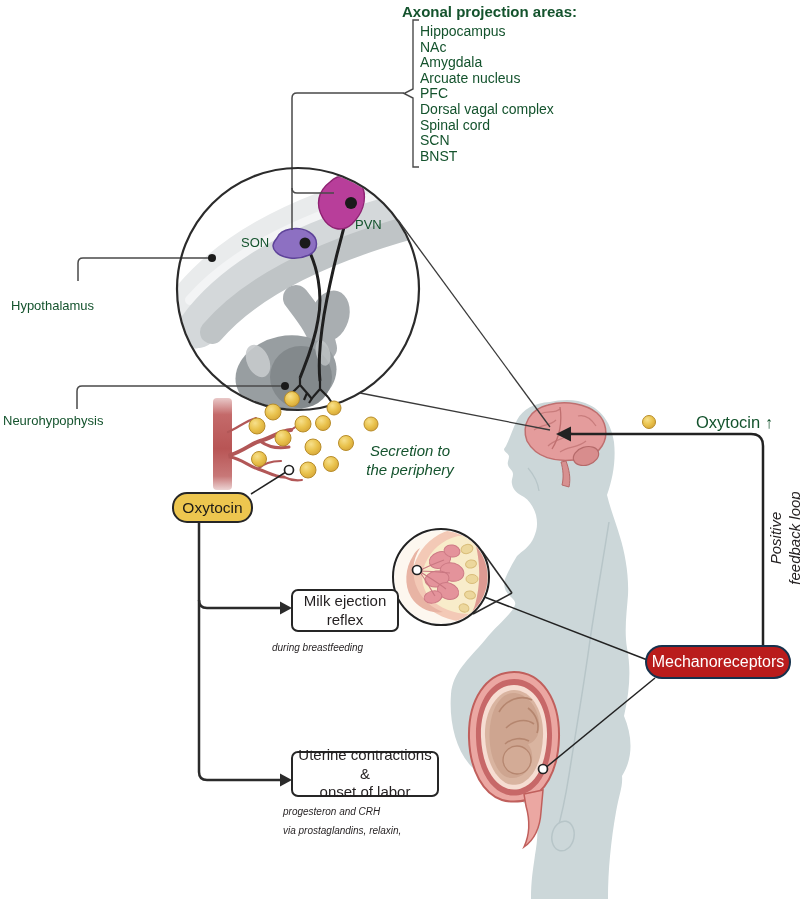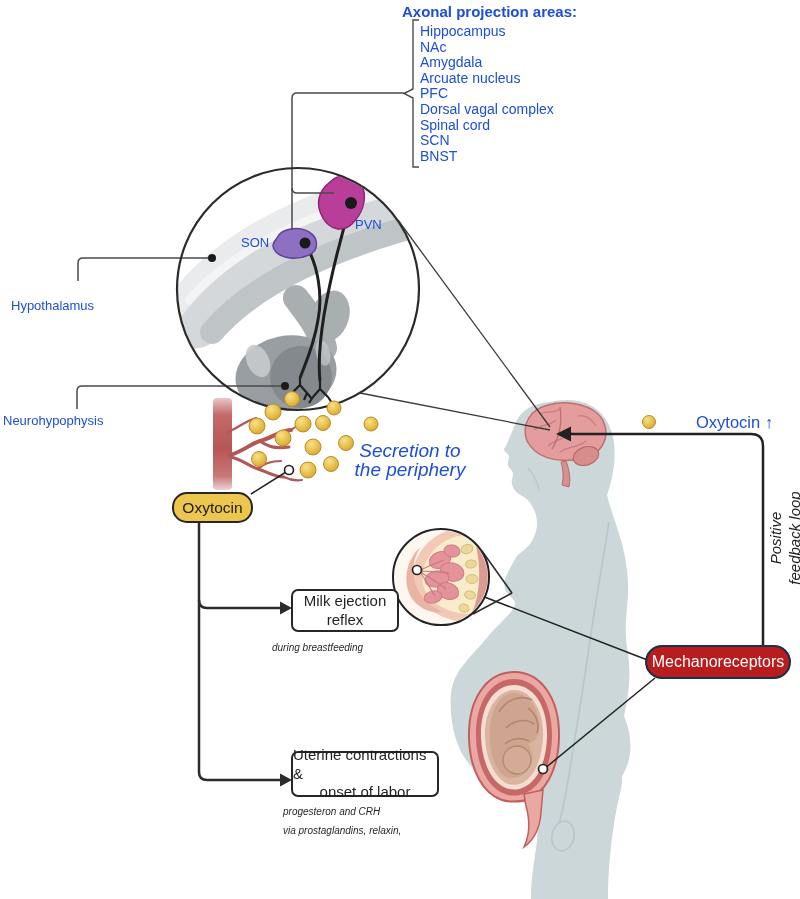--- a/index.html
+++ b/index.html
@@ -1,32 +1,32 @@
 <!DOCTYPE html>
 <html><head>
 <meta charset="utf-8">
 <style>
   html,body{margin:0;padding:0;background:#fff;}
   #canvas{position:relative;width:800px;height:899px;background:#ffffff;overflow:hidden;
           font-family:"Liberation Sans","DejaVu Sans",sans-serif;color:#231f20;}
   #art{position:absolute;left:0;top:0;}
-  .lbl{position:absolute;white-space:nowrap;color:#1d4ed8;}
+  .lbl{position:absolute;white-space:nowrap;color:#14532d;}
   .title{font-size:15px;font-weight:700;}
   .list-item{font-size:14px;line-height:15.6px;}
   .anat{font-size:13px;}
-  .ital{font-style:italic;font-size:19px;line-height:19px;white-space:normal;text-align:center;}
+  .ital{font-style:italic;font-size:15px;line-height:19px;white-space:normal;text-align:center;}
   .badge{position:absolute;display:flex;align-items:center;justify-content:center;
          border:2px solid #262626;box-sizing:border-box;}
   .badge-oxytocin{left:172px;top:492px;width:81px;height:31px;border-radius:15px;
                   background:#edc64f;font-size:15.5px;color:#1e1b17;}
   .badge-mech{left:645px;top:645px;width:146px;height:34px;border-radius:17px;
               background:#b91c1c;border:2.5px solid #16324d;font-size:16px;color:#ffffff;}
   .outbox{position:absolute;border:2px solid #262626;border-radius:7px;background:#ffffff;
           display:flex;flex-direction:column;align-items:center;justify-content:center;
-          box-sizing:border-box;font-size:15px;line-height:18.5px;}
+          box-sizing:border-box;font-size:15px;line-height:18.5px;text-align:center;}
   .box-milk{left:291px;top:589px;width:108px;height:43px;}
   .box-uterine{left:291px;top:751px;width:148px;height:46px;}
   .note{position:absolute;font-style:italic;font-size:10px;line-height:19px;text-align:left;}
   .note-milk{left:272px;top:638px;width:150px;}
   .note-uterine{left:283px;top:802px;width:202px;}
   .oxy-up{left:696px;top:413px;font-size:16.5px;font-weight:500;}
   .oxy-up .arrow{font-weight:700;}
   .feedback-label{position:absolute;left:706px;top:518px;width:160px;height:40px;
                   transform:rotate(-90deg);font-style:italic;font-size:15px;line-height:19px;
                   text-align:center;white-space:nowrap;}

